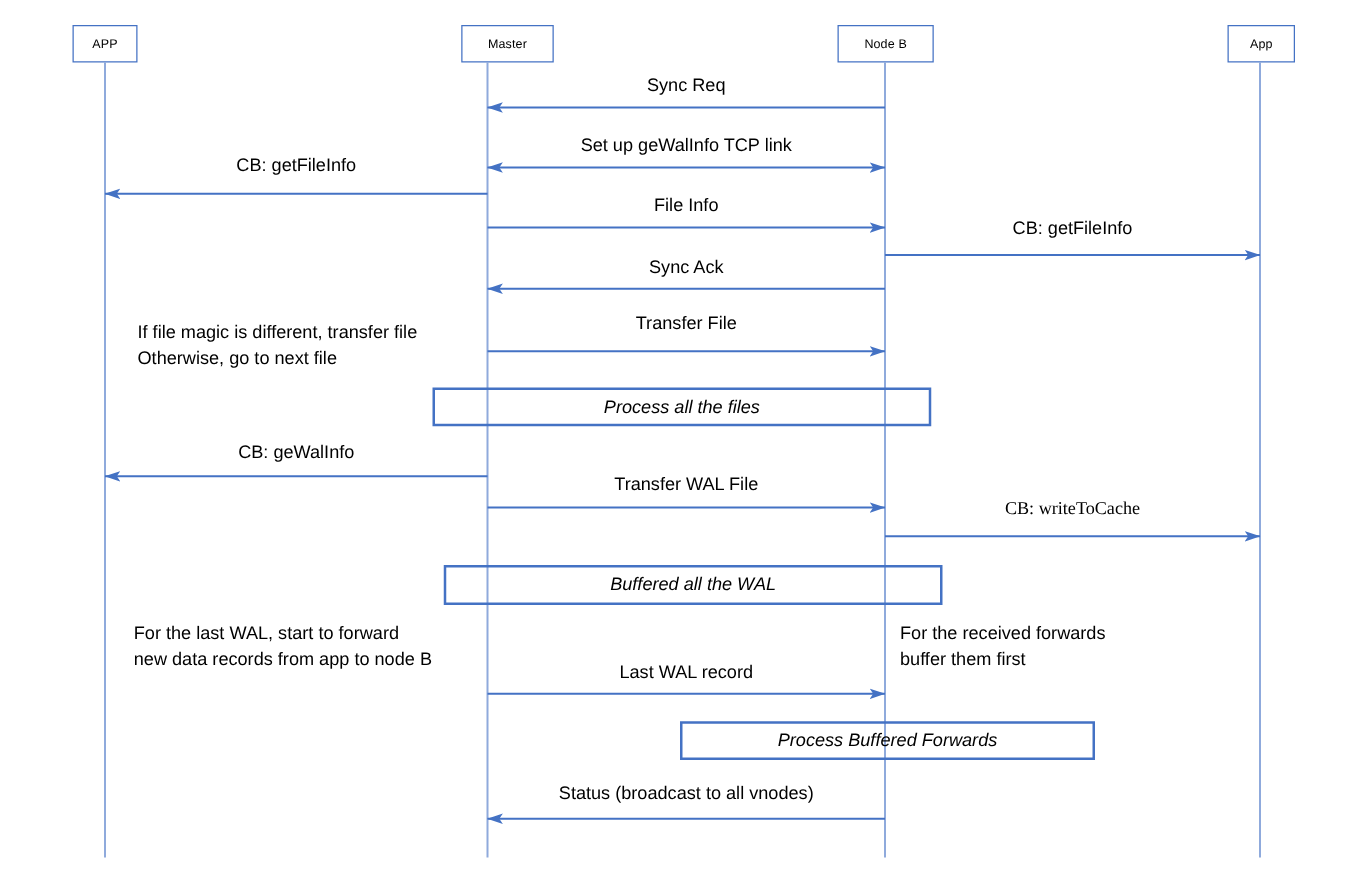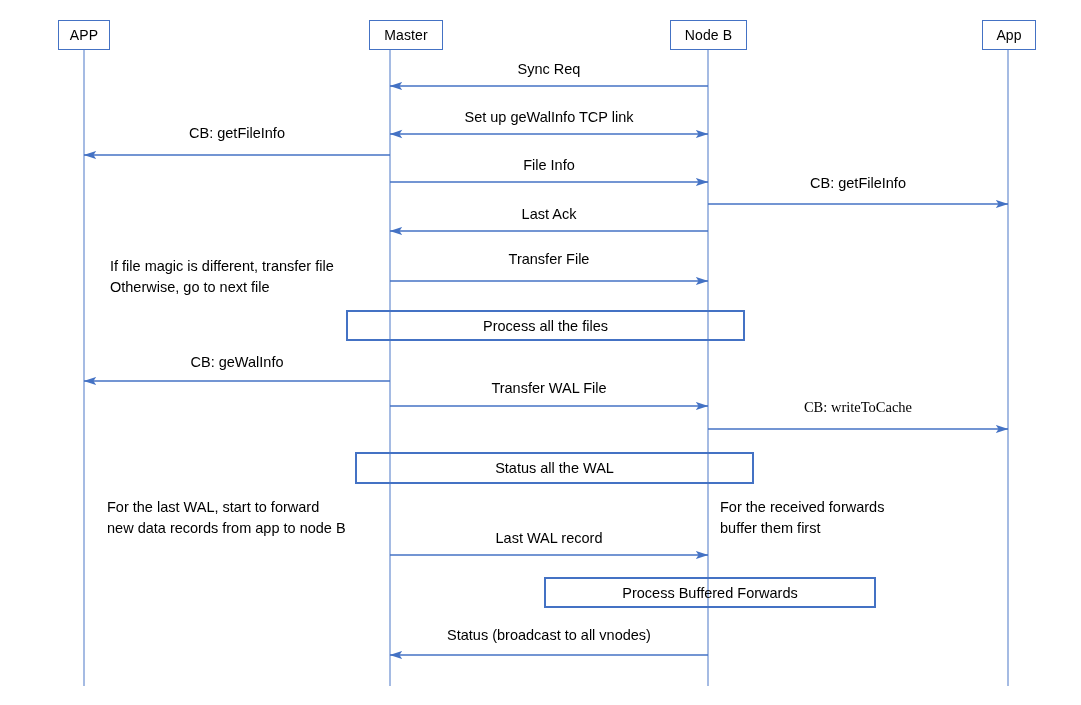--- a/index.html
+++ b/index.html
@@ -13,41 +13,42 @@
     overflow:hidden;
   }
   #svg-layer{position:absolute;left:0;top:0;width:1081px;height:705px;}
 
   .actor-box{
     position:absolute;
     box-sizing:border-box;
     border:1.5px solid #4472C4;
     background:#ffffff;
     display:flex;align-items:center;justify-content:center;
-    font-size:14px;color:#000000;
+    font-size:10px;color:#000000;
     letter-spacing:.1px;
     white-space:nowrap;
   }
   .msg-label{
     position:absolute;
     font-size:14.5px;
     color:#000000;
     text-align:right;
     white-space:nowrap;
     transform:translateX(-50%);
     line-height:1.1;
   }
   .frag-box{
     position:absolute;
     box-sizing:border-box;
     border:2px solid #4472C4;
     background:transparent;
     display:flex;align-items:center;justify-content:center;
     font-size:14.5px;color:#000000;
     white-space:nowrap;
+    font-style:italic;
   }
   .note{
     position:absolute;
     font-size:14.5px;
     color:#000000;
     line-height:1.45;
     white-space:pre-line;
     text-align:left;
   }
 </style>
@@ -91,31 +92,31 @@
       <div class="actor-box" style="left: 353px; top: 20px; width: 74px; height: 30px; margin-left: 16px;">Master</div>
       <div class="actor-box" style="left: 670px; top: 20px; width: 77px; height: 30px;">Node B</div>
       <div class="actor-box" style="left: 982px; top: 20px; width: 54px; height: 30px;">App</div>
     </div>
   <div id="msg-labels">
       <div class="msg-label" style="left: 549px; top: 62px;">Sync Req</div>
       <div class="msg-label" style="left: 549px; top: 110px;">Set up geWalInfo TCP link</div>
       <div class="msg-label" style="left: 237px; top: 126px;">CB: getFileInfo</div>
       <div class="msg-label" style="left: 549px; top: 158px;">File Info</div>
       <div class="msg-label" style="left: 858px; top: 176px;">CB: getFileInfo</div>
-      <div class="msg-label" style="left: 549px; top: 207px;">Last Ack</div>
+      <div class="msg-label" style="left: 549px; top: 207px;">Sync Ack</div>
       <div class="msg-label" style="left: 549px; top: 252px;">Transfer File</div>
       <div class="msg-label" style="left: 237px; top: 355px;">CB: geWalInfo</div>
       <div class="msg-label" style="left: 549px; top: 381px;">Transfer WAL File</div>
       <div class="msg-label" style="left: 858px; top: 400px; font-family: Liberation Serif, serif;">CB: writeToCache</div>
       <div class="msg-label" style="left: 549px; top: 531px;">Last WAL record</div>
       <div class="msg-label" style="left: 549px; top: 628px;">Status (broadcast to all vnodes)</div>
     </div>
   <div id="fragment-boxes">
       <div class="frag-box" style="left: 346px; top: 310px; width: 399px; height: 31px;">Process all the files</div>
-      <div class="frag-box" style="left: 355px; top: 452px; width: 399px; height: 32px;">Status all the WAL</div>
+      <div class="frag-box" style="left: 355px; top: 452px; width: 399px; height: 32px;">Buffered all the WAL</div>
       <div class="frag-box" style="left: 544px; top: 577px; width: 332px; height: 31px;">Process Buffered Forwards</div>
     </div>
   <div id="note-texts">
       <div class="note" style="left: 110px; top: 240px; margin-top: 16px;">If file magic is different, transfer file
 Otherwise, go to next file</div>
       <div class="note" style="left: 107px; top: 497px;">For the last WAL, start to forward
 new data records from app to node B</div>
       <div class="note" style="left: 720px; top: 497px;">For the received forwards
 buffer them first</div>
     </div>

